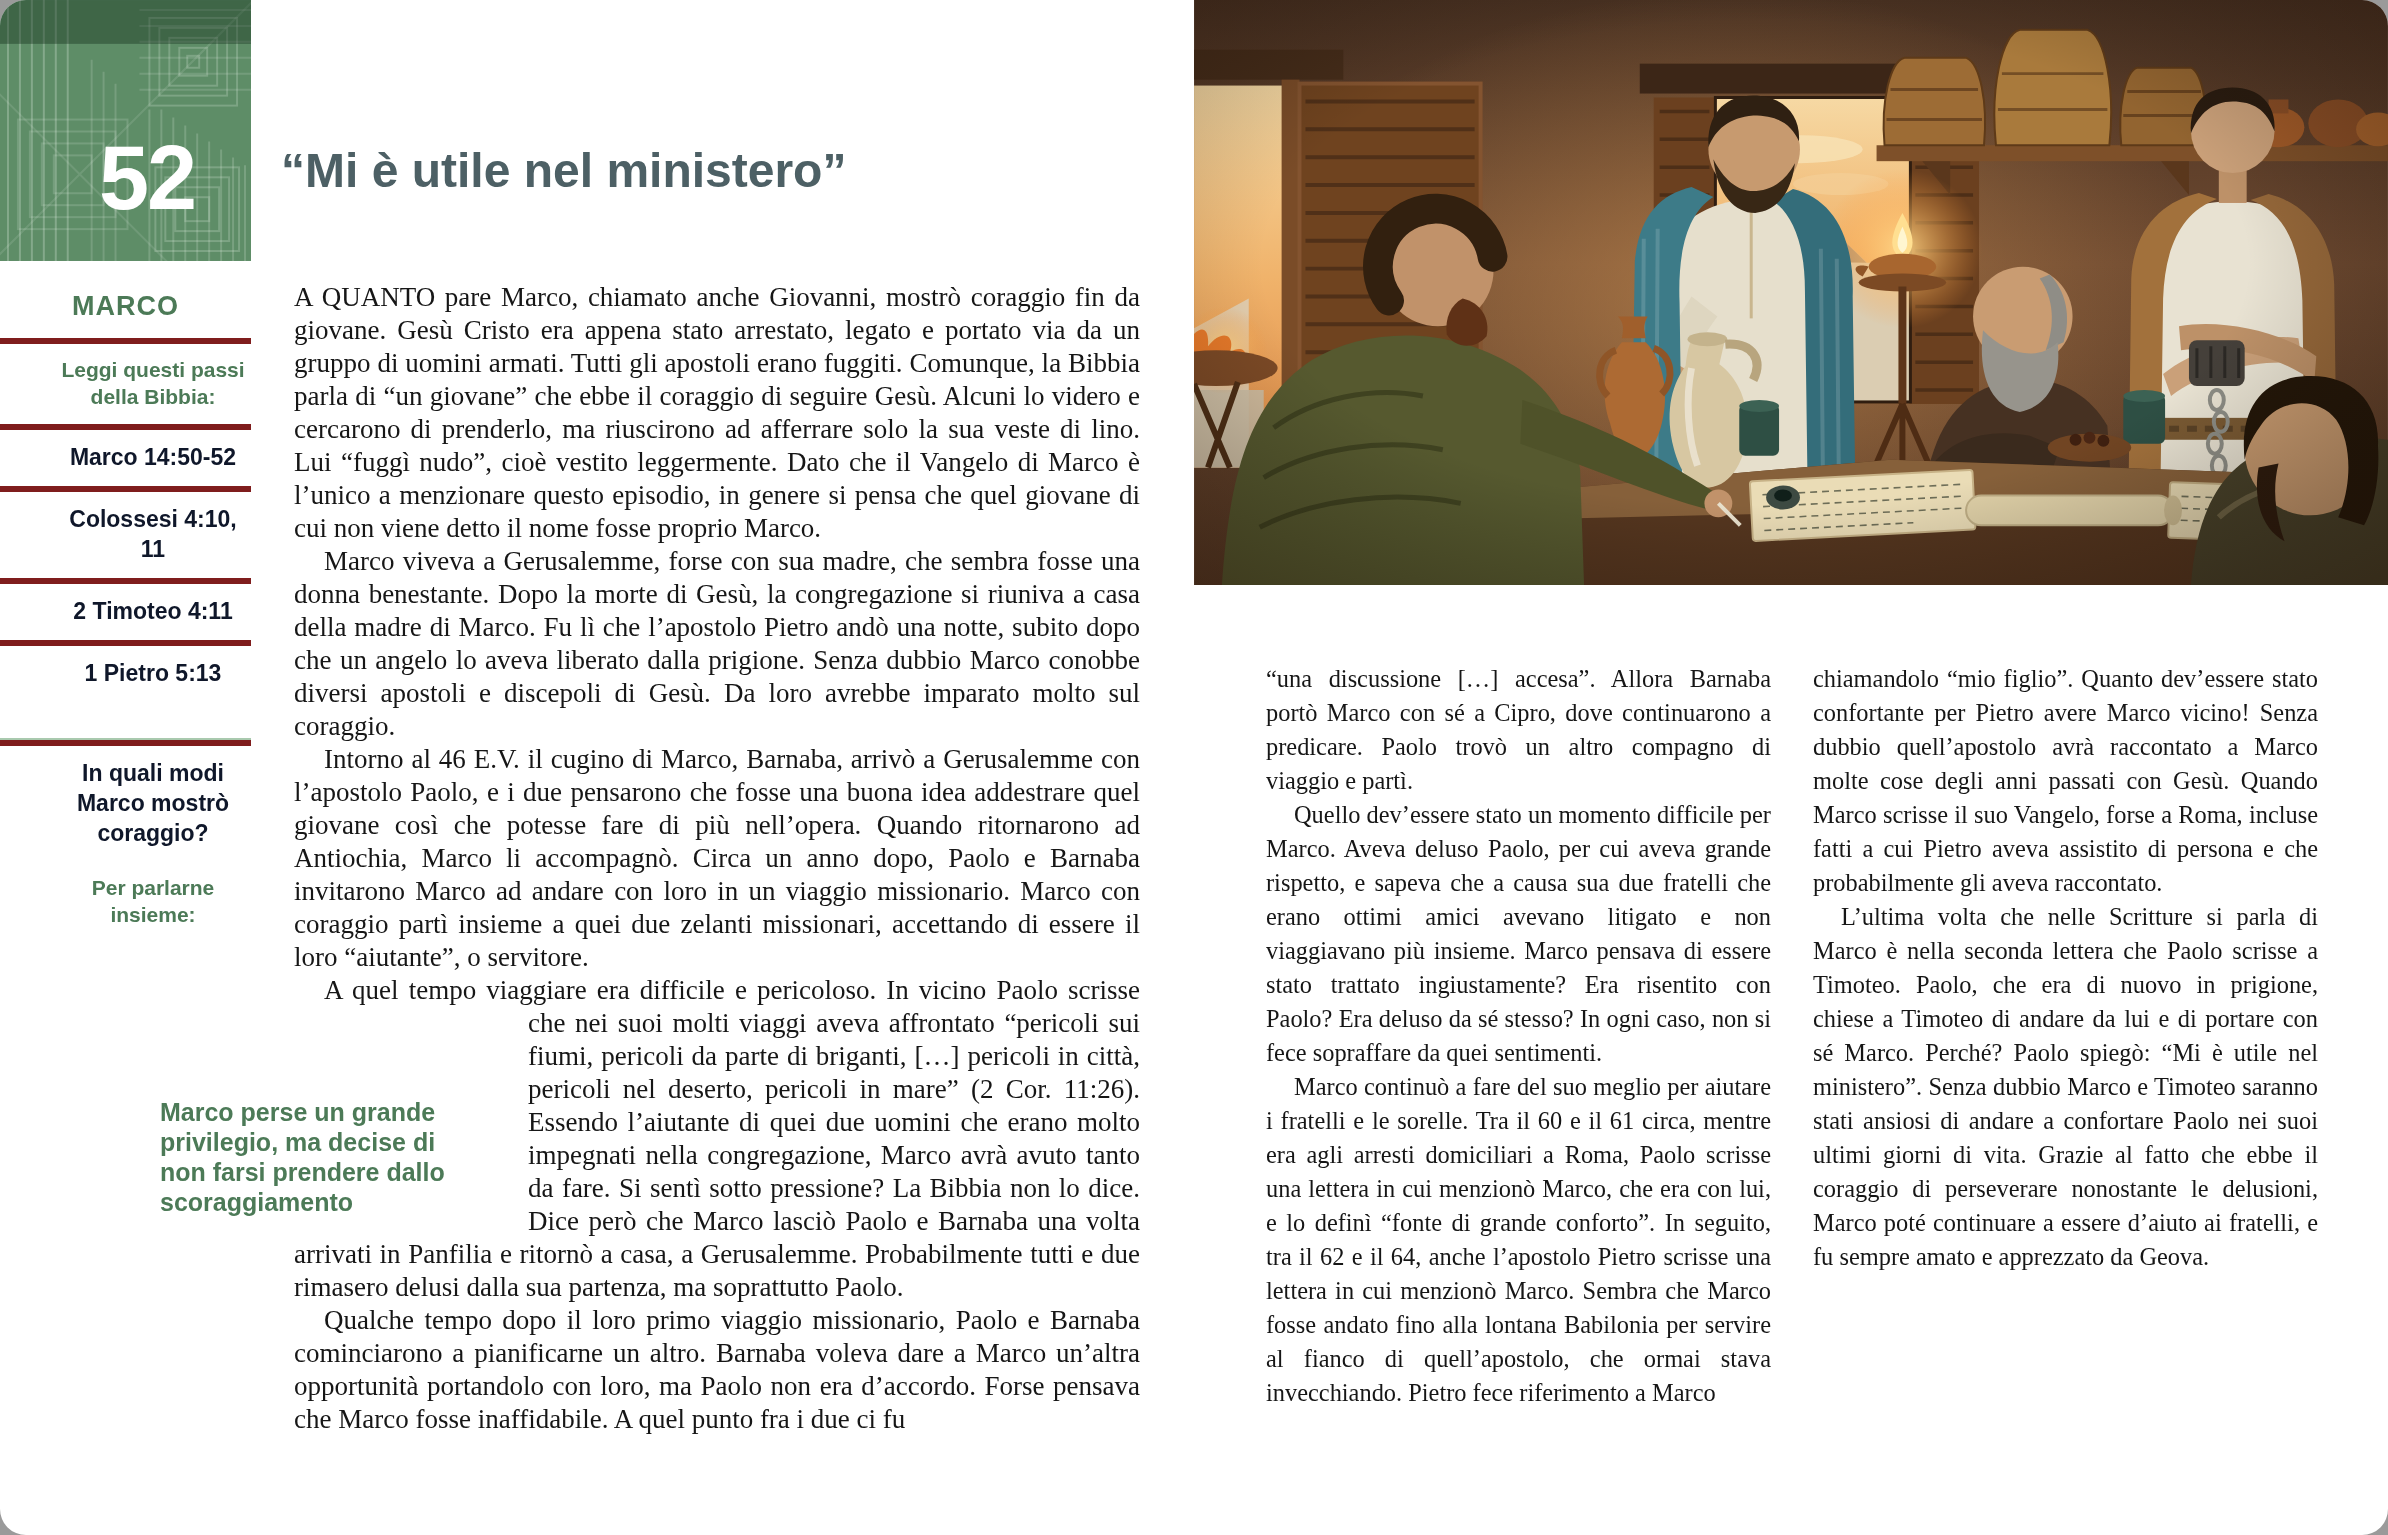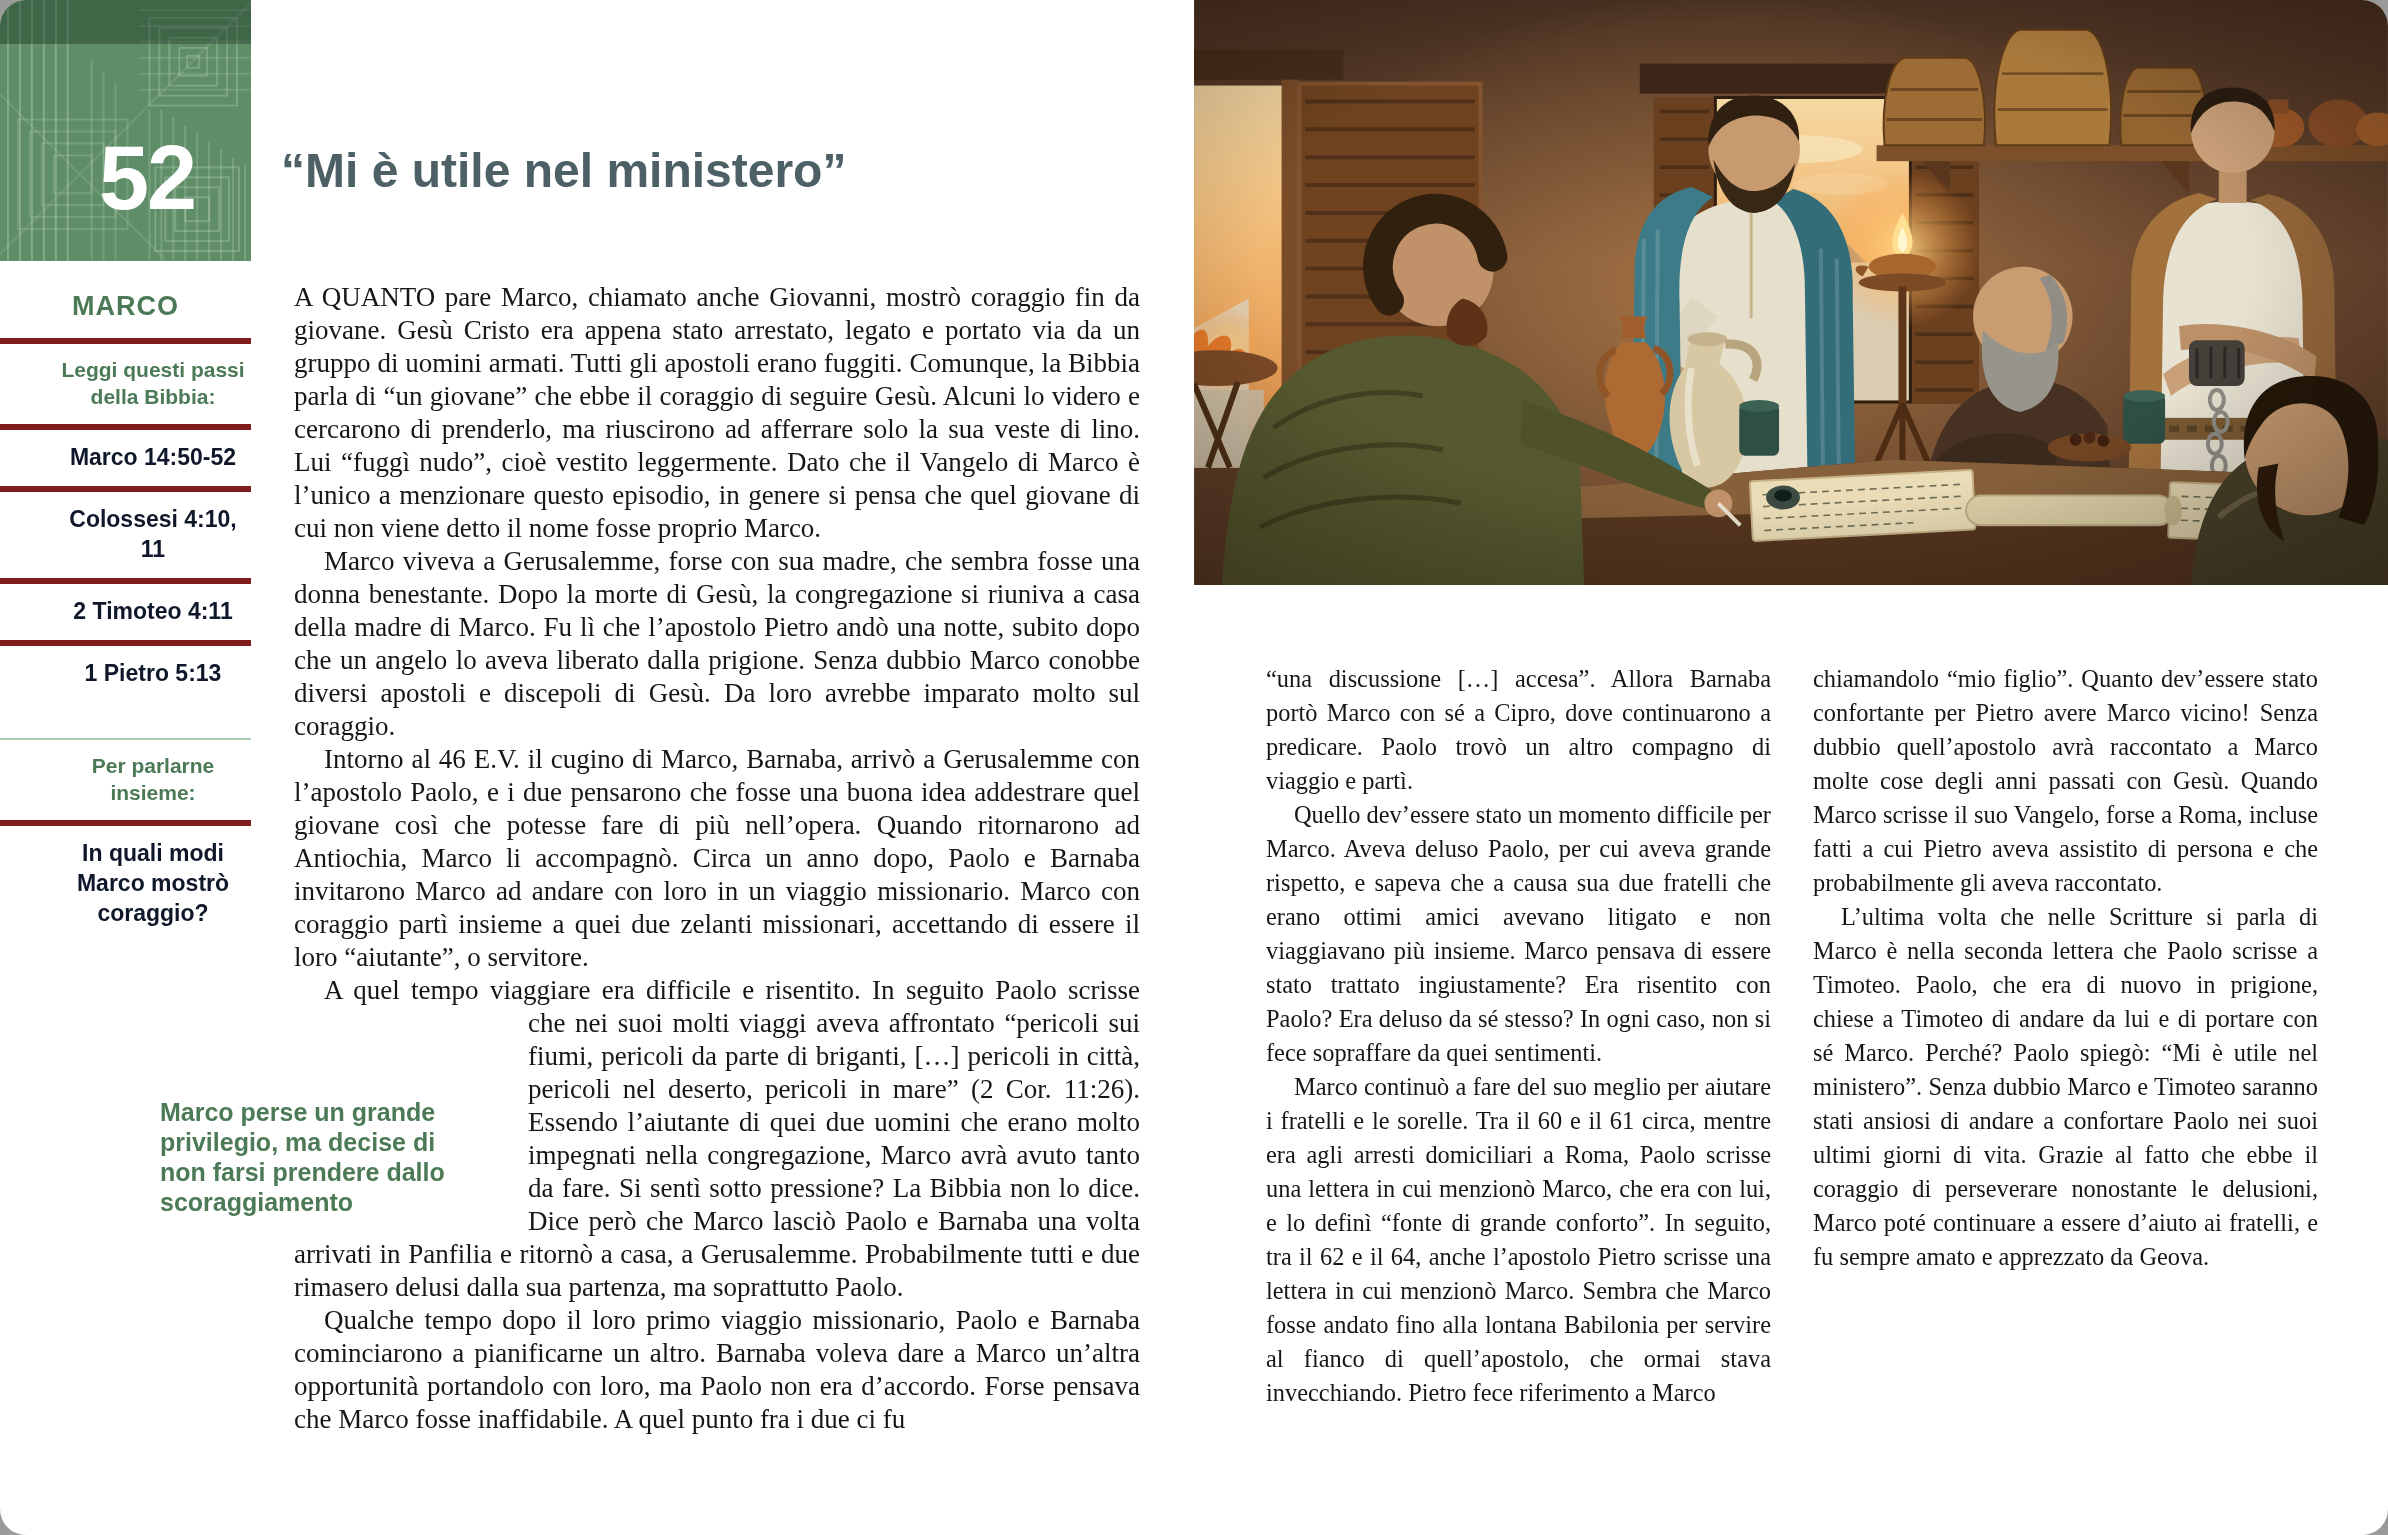--- a/index.html
+++ b/index.html
@@ -95,32 +95,32 @@
     </div>
 
     <div class="sb-list">
       <div class="sb-book">MARCO</div>
       <div class="sb-item sb-label">Leggi questi passi della Bibbia:</div>
       <div class="sb-item sb-ref">Marco 14:50-52</div>
       <div class="sb-item sb-ref">Colossesi 4:10, 11</div>
       <div class="sb-item sb-ref">2 Timoteo 4:11</div>
       <div class="sb-item sb-ref">1 Pietro 5:13</div>
       <div class="sb-sep"></div>
+      <div class="sb-item sb-ref">In quali modi Marco mostrò coraggio?</div>
       <div class="sb-item sb-label noline">Per parlarne insieme:</div>
-      <div class="sb-item sb-ref">In quali modi Marco mostrò coraggio?</div>
     </div>
   </aside>
 
   <h1 class="title">“Mi è utile nel ministero”</h1>
 
   <div class="bodytext col-left">
     <p class="first">A QUANTO pare Marco, chiamato anche Giovanni, mostrò coraggio fin da giovane. Gesù Cristo era appena stato arrestato, legato e portato via da un gruppo di uomini armati. Tutti gli apostoli erano fuggiti. Comunque, la Bibbia parla di “un giovane” che ebbe il coraggio di seguire Gesù. Alcuni lo videro e cercarono di prenderlo, ma riuscirono ad afferrare solo la sua veste di lino. Lui “fuggì nudo”, cioè vestito leggermente. Dato che il Vangelo di Marco è l’unico a menzionare questo episodio, in genere si pensa che quel giovane di cui non viene detto il nome fosse proprio Marco.</p>
     <p>Marco viveva a Gerusalemme, forse con sua madre, che sembra fosse una donna benestante. Dopo la morte di Gesù, la congregazione si riuniva a casa della madre di Marco. Fu lì che l’apostolo Pietro andò una notte, subito dopo che un angelo lo aveva liberato dalla prigione. Senza dubbio Marco conobbe diversi apostoli e discepoli di Gesù. Da loro avrebbe imparato molto sul coraggio.</p>
     <p>Intorno al 46 E.V. il cugino di Marco, Barnaba, arrivò a Gerusalemme con l’apostolo Paolo, e i due pensarono che fosse una buona idea addestrare quel giovane così che potesse fare di più nell’opera. Quando ritornarono ad Antiochia, Marco li accompagnò. Circa un anno dopo, Paolo e Barnaba invitarono Marco ad andare con loro in un viaggio missionario. Marco con coraggio partì insieme a quei due zelanti missionari, accettando di essere il loro “aiutante”, o servitore.</p>
-    <p class="p4a"><span>A quel tempo viaggiare era difficile e risentito. In seguito Paolo scrisse</span></p>
+    <p class="p4a"><span>A quel tempo viaggiare era difficile e pericoloso. In vicino Paolo scrisse</span></p>
     <p class="p4b"><span class="pullquote">Marco perse un grande privilegio, ma decise di non farsi prendere dallo scoraggiamento</span><span> che nei suoi molti viaggi aveva affrontato “pericoli sui fiumi, pericoli da parte di briganti, […] pericoli in città, pericoli nel deserto, pericoli in mare” (2 Cor. 11:26). Essendo l’aiutante di quei due uomini che erano molto impegnati nella congregazione, Marco avrà avuto tanto da fare. Si sentì sotto pressione? La Bibbia non lo dice. Dice però che Marco lasciò Paolo e Barnaba una volta arrivati in Panfilia e ritornò a casa, a Gerusalemme. Probabilmente tutti e due rimasero delusi dalla sua partenza, ma soprattutto Paolo.</span></p>
     <p>Qualche tempo dopo il loro primo viaggio missionario, Paolo e Barnaba cominciarono a pianificarne un altro. Barnaba voleva dare a Marco un’altra opportunità portandolo con loro, ma Paolo non era d’accordo. Forse pensava che Marco fosse inaffidabile. A quel punto fra i due ci fu</p>
   </div>
 
   <figure class="paint">
     <svg viewBox="0 0 1200 588" width="1194" height="585">
       <defs>
         <linearGradient id="gWall" x1="0" y1="0" x2="0" y2="1">
           <stop offset="0" stop-color="#4a3222"></stop>
             <stop offset="0.45" stop-color="#6d4930"></stop>

